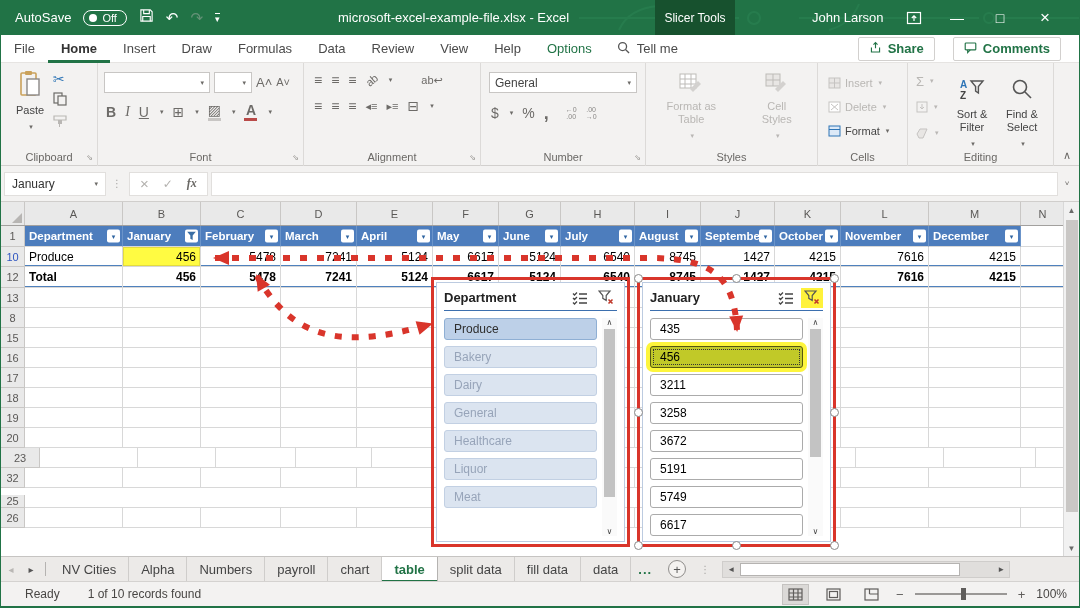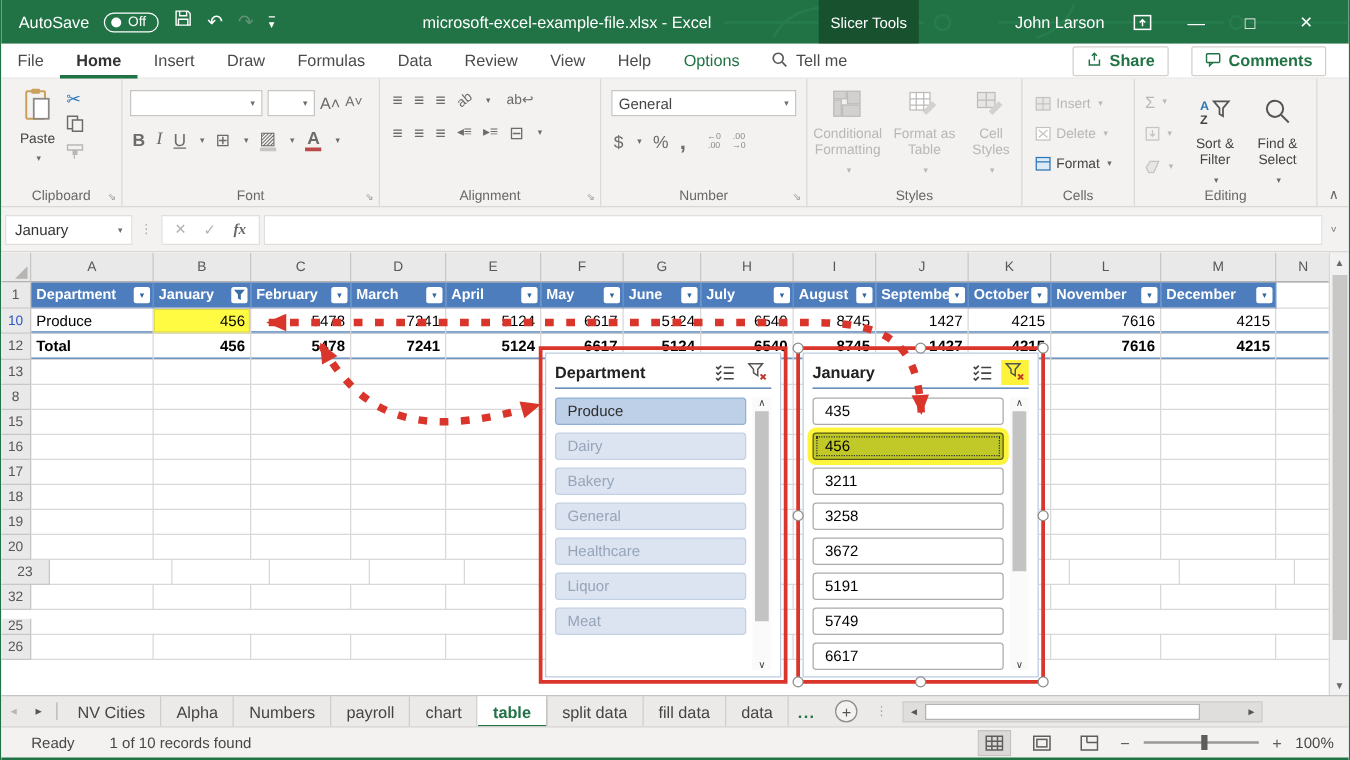--- a/index.html
+++ b/index.html
@@ -292,21 +292,21 @@
       <div class="launcher">⇘</div>
     </div>
 
     <div class="rgroup" style="width:177px">
       <div class="minirow" style="padding:10px 10px 0">
         <span class="ic" style="align-self:flex-start">≡</span>
         <span class="ic">≡</span>
         <span class="ic">≡</span>
         <span class="ic" style="transform:rotate(-40deg);font-size:11px">ab</span>
         <span class="dd">▾</span>
-        <span class="ic" style="font-size:11px;margin-left:4px">ab↩</span>
+        <span class="ic" style="font-size:11px;margin-left:20px">ab↩</span>
       </div>
       <div class="minirow" style="padding:12px 10px 0">
         <span class="ic">≡</span>
         <span class="ic">≡</span>
         <span class="ic">≡</span>
         <span class="ic" style="font-size:11px">◂≡</span>
         <span class="ic" style="font-size:11px">▸≡</span>
         <span class="ic">⊟</span>
         <span class="dd">▾</span>
       </div>
@@ -328,34 +328,20 @@
         <span class="ic" style="font-size:18px;font-weight:bold">,</span>
         <span class="dec2" style="margin-left:8px">←0<br>.00</span>
         <span class="dec2">.00<br>→0</span>
       </div>
       <div class="glabel">Number</div>
       <div class="launcher">⇘</div>
     </div>
 
     <div class="rgroup" style="width:172px">
       <div style="display:flex;justify-content:space-around;padding-top:2px">
-        <div class="bigbtn dim" style="width:58px">
-          <span>
-            <svg width="24" height="22" viewBox="0 0 24 22">
-                <g fill="#d3d1cf" stroke="#bdbbb8">
-                  <rect x="1" y="1" width="10" height="6"></rect>
-                  <rect x="12" y="1" width="10" height="10"></rect>
-                  <rect x="1" y="8" width="6" height="13"></rect>
-                  <rect x="8" y="12" width="14" height="9"></rect>
-                </g>
-              </svg>
-          </span>
-          <span class="dim">Conditional Formatting</span>
-          <span class="dd dim">▾</span>
-        </div>
         <div class="bigbtn dim" style="width:52px">
           <span>
             <svg width="24" height="22" viewBox="0 0 24 22">
                 <g stroke="#bdbbb8" fill="#fff">
                   <rect x="1" y="2" width="16" height="14"></rect>
                   <path d="M1 7h16M1 12h16M6 2v14M12 2v14"></path>
                 </g>
                 <path d="M14 20l8-8-3-3-8 8z" fill="#d3d1cf"></path>
               </svg>
           </span>
@@ -774,22 +760,22 @@
         <span class="sicon">
           <svg width="16" height="15" viewBox="0 0 16 15" fill="none">
               <path d="M1 1h11L8.2 5.5v5L4.8 8.3v-2.8z" stroke="#555" stroke-width="1.2"></path>
               <path d="M10.5 9.5l4 4M14.5 9.5l-4 4" stroke="#c0392b" stroke-width="1.6"></path>
             </svg>
         </span>
       </div>
       <div class="sbody">
         <div class="sitems">
             <div class="sitem department selected">Produce</div>
+            <div class="sitem department unselected">Bakery</div>
             <div class="sitem department unselected">Dairy</div>
-            <div class="sitem department unselected">Bakery</div>
             <div class="sitem department unselected">General</div>
             <div class="sitem department unselected">Healthcare</div>
             <div class="sitem department unselected">Liquor</div>
             <div class="sitem department unselected">Meat</div>
           </div>
         <div class="sscroll">
           <span>∧</span>
           <span class="sthumb" style="height:168px"></span>
           <span class="strackfill"></span>
           <span>∨</span>

